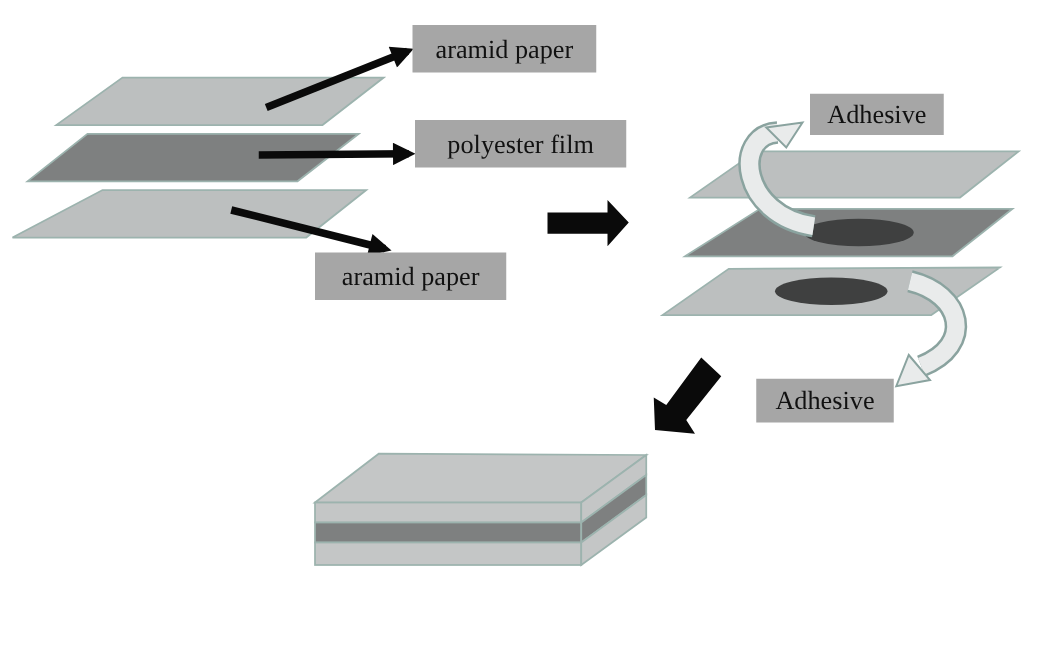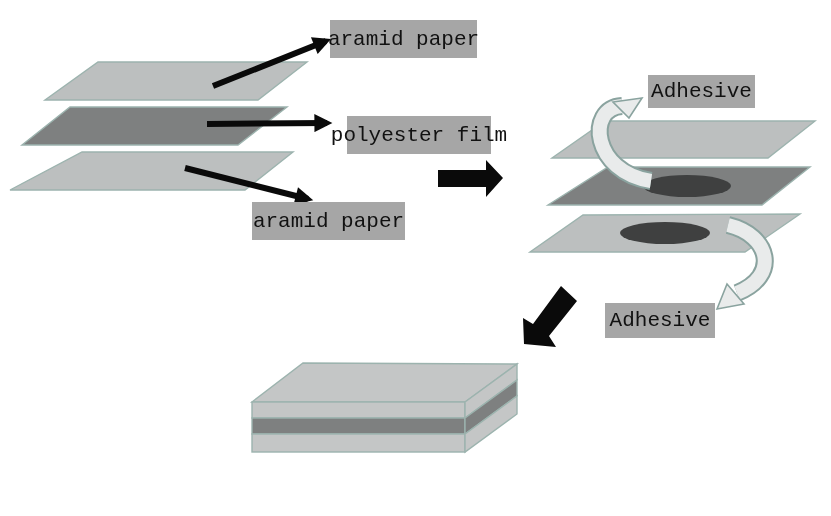--- a/index.html
+++ b/index.html
@@ -1,20 +1,20 @@
 <!DOCTYPE html>
 <html style="--background: #ffffff; --layer-light: #bcbfbf; --slab-light: #c4c6c6; --layer-dark: #7e8080; --layer-border: #9cb3ae; --adhesive-spot: #3f4040; --label-bg: #a6a6a6; --label-text: #111111; --arrow-black: #0a0a0a; --curved-arrow-fill: #e9ebeb; --curved-arrow-outline: #8aa39f;"><head>
 <meta charset="utf-8">
 <style>
   html,body{margin:0;padding:0;background:#fff;}
   .canvas{
     position:relative;
     width:831px;height:516px;
     background:var(--background,#fff);
-    font-family:Liberation Mono, monospace;
+    font-family:Liberation Serif, serif;
     overflow:hidden;
   }
   .canvas svg{position:absolute;left:0;top:0;}
   .layer-light{fill:var(--layer-light);stroke:var(--layer-border);stroke-width:1.4;}
   .slab-light{fill:var(--slab-light);stroke:var(--layer-border);stroke-width:1.4;}
   .layer-dark{fill:var(--layer-dark);stroke:var(--layer-border);stroke-width:1.4;}
   .spot{fill:var(--adhesive-spot);stroke:none;}
   .blk{fill:var(--arrow-black);stroke:none;}
   .thin-arrow{stroke:var(--arrow-black);stroke-width:6;fill:none;}
   .curve-outline{stroke:var(--curved-arrow-outline);stroke-width:18;fill:none;}
@@ -81,21 +81,21 @@
       <rect class="layer-dark" x="252" y="418" width="213" height="16"></rect>
       <rect class="slab-light" x="252" y="434" width="213" height="18"></rect>
       <polygon class="slab-light" points="465,402 517,364 517,380 465,418"></polygon>
       <polygon class="layer-dark" points="465,418 517,380 517,396 465,434"></polygon>
       <polygon class="slab-light" points="465,434 517,396 517,414 465,452"></polygon>
     </g>
   </svg>
 
   <div class="label" style="left:330px;top:20px;width:147px;height:38px;">aramid paper</div>
 
-  <div class="label" style="left:332px;top:116px;width:144px;height:38px;margin-left:15px;">polyester film</div>
+  <div class="label" style="left:332px;top:96px;width:169px;height:38px;">polyester film</div>
 
   <div class="label" style="left:252px;top:202px;width:153px;height:38px;">aramid paper</div>
 
   <div class="label" style="left:648px;top:75px;width:107px;height:33px;">Adhesive</div>
 
   <div class="label" style="left:605px;top:303px;width:110px;height:35px;">Adhesive</div>
 
 </div>
 
 </body></html>

